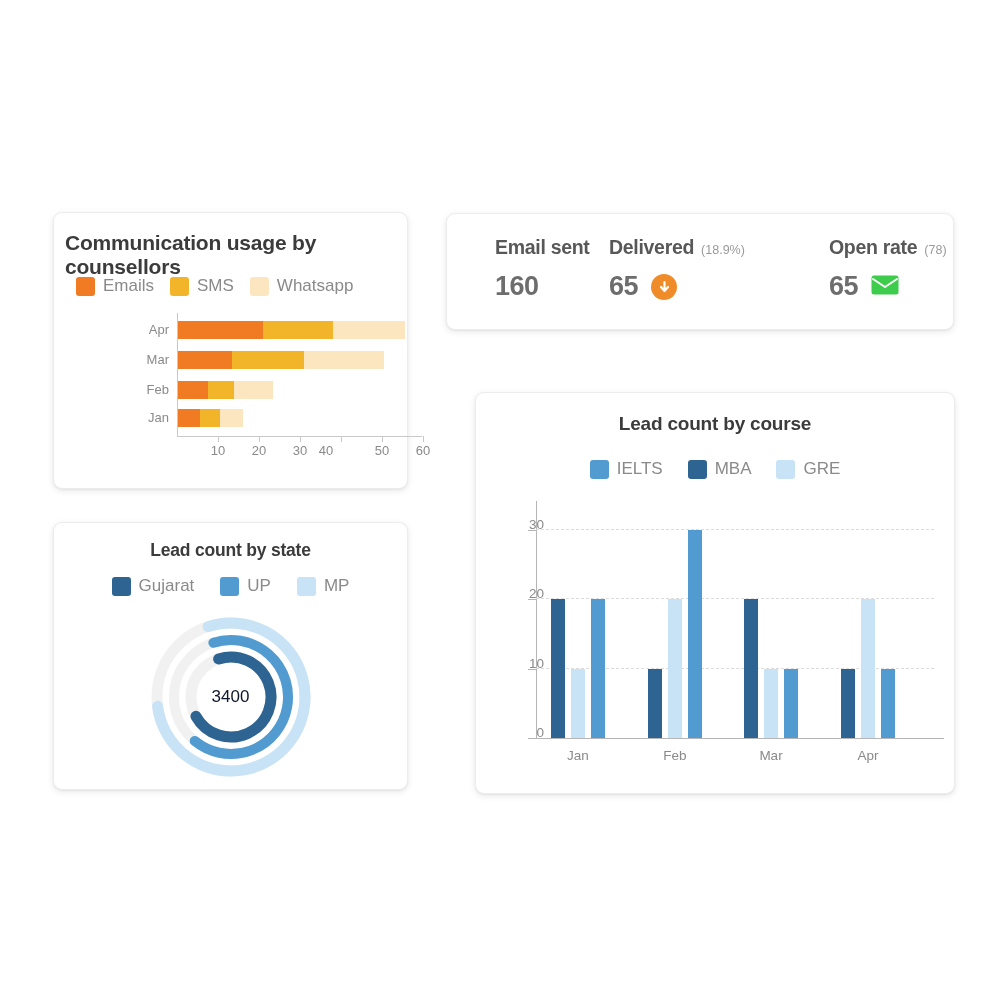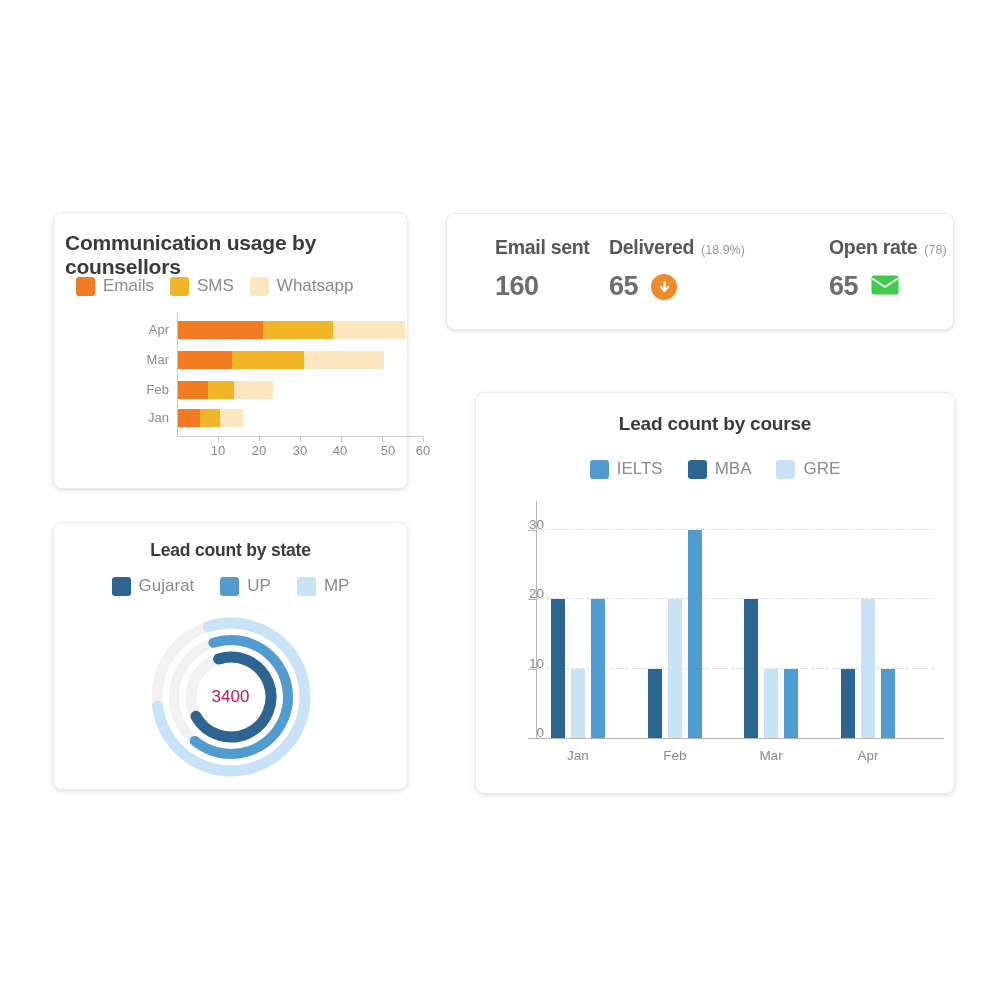--- a/index.html
+++ b/index.html
@@ -171,21 +171,21 @@
     top: 88px;
     transform: translateX(-50%);
   }
   #radial-center-value {
     position: absolute;
     left: 0; right: 0;
     top: 50%;
     transform: translateY(-50%);
     text-align: center;
     font-size: 17px;
-    color: #be185d;
+    color: #0f172a;
   }
 
   
   #card-course .chart-title {
     position: absolute;
     width: 100%;
     text-align: center;
     top: 20px;
     font-size: 19px;
   }
@@ -303,23 +303,23 @@
       </div>
       <div class="comm-axis-line" style="left: 123px; top: 0px; width: 1px; height: 123px;"></div>
       <div class="comm-axis-line" style="left: 123px; top: 123px; width: 245px; height: 1px;"></div>
       <div class="comm-tick" style="left: 164px;"></div>
       <div class="comm-tick-label" style="left: 164px;">10</div>
       <div class="comm-tick" style="left: 205px;"></div>
       <div class="comm-tick-label" style="left: 205px;">20</div>
       <div class="comm-tick" style="left: 246px;"></div>
       <div class="comm-tick-label" style="left: 246px;">30</div>
       <div class="comm-tick" style="left: 287px;"></div>
-      <div class="comm-tick-label" style="left: 286px;">40</div>
+      <div class="comm-tick-label" style="left: 272px;">40</div>
       <div class="comm-tick" style="left: 328px;"></div>
-      <div class="comm-tick-label" style="left: 328px; margin-left: 6px;">50</div>
+      <div class="comm-tick-label" style="left: 328px;">50</div>
       <div class="comm-tick" style="left: 369px;"></div>
       <div class="comm-tick-label" style="left: 369px;">60</div>
     </div>
 </div>
 
 <div class="card" id="card-kpi">
     <div class="kpi-group" style="left: 20px; margin-left: 28px;">
       <div class="kpi-label-row">
         <span class="kpi-label">Email sent</span>
       </div>

